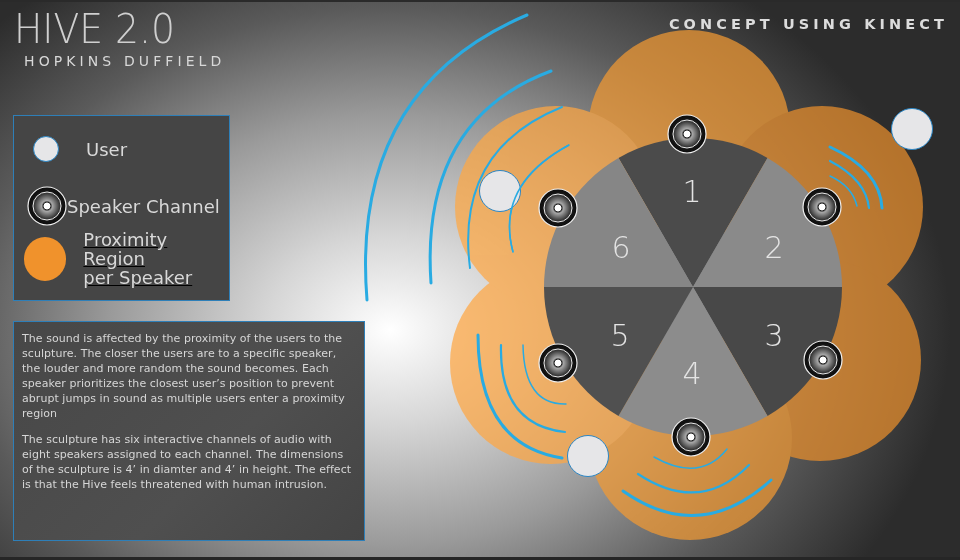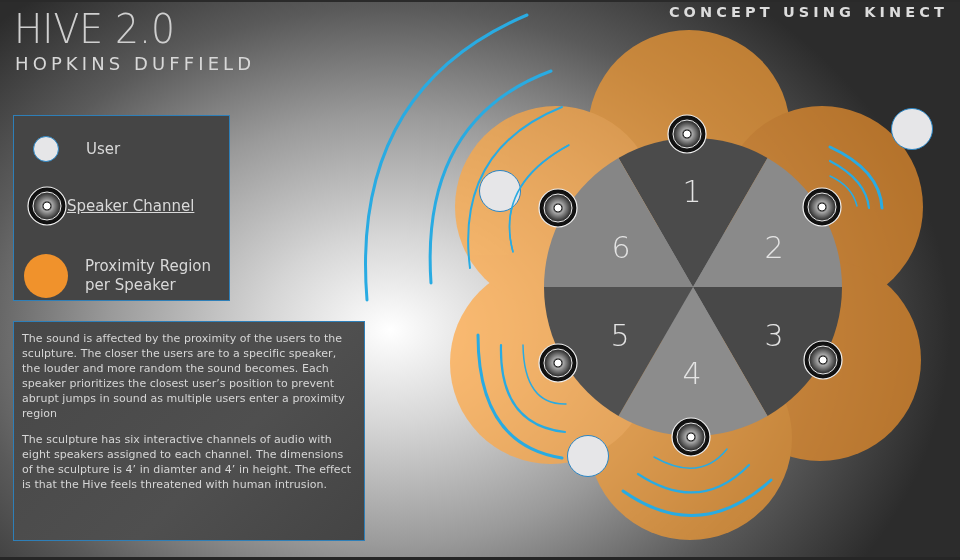--- a/index.html
+++ b/index.html
@@ -11,34 +11,34 @@
   .frame-top { position:absolute; left:0; top:0; width:960px; height:2px; background:#2a2a2a; }
   .frame-bottom { position:absolute; left:0; top:557px; width:960px; height:3px; background:#262626; }
 
   .title {
     position:absolute; left:14px; top:6px; margin:0;
     font-family:"DejaVu Sans", sans-serif; font-weight:200;
     font-size:41px; letter-spacing:0px; color:#cfcfcf; line-height:46px;
     transform: scaleX(0.92); transform-origin:left top;
   }
   .subtitle {
-    position:absolute; left:15px; top:53px; margin:0;
-    font-size:18px; letter-spacing:4.1px; color:#d8d8d8; font-weight:normal;
+    position:absolute; left:24px; top:53px; margin:0;
+    font-size:14px; letter-spacing:4.1px; color:#d8d8d8; font-weight:normal;
   }
   .concept {
-    position:absolute; right:12px; top:4px; margin:0;
+    position:absolute; right:12px; top:16px; margin:0;
     font-size:14.5px; letter-spacing:4.1px; color:#dcdcdc;
   }
 
   .legend {
     position:absolute; left:13px; top:115px; width:217px; height:186px;
     background:#454545; border:1px solid #2e7fb8; box-sizing:border-box;
   }
   .legend-item { position:absolute; left:0; display:flex; align-items:center; }
-  .legend-label { color:#d9d9d9; font-size:15px; line-height:19px; }
+  .legend-label { color:#d9d9d9; font-size:18px; line-height:19px; }
 
   .user-dot {
     width:26px; height:26px; border-radius:50%; background:#e6e6e8;
     border:1px solid #2b86c5; box-sizing:border-box;
   }
   .prox-dot { width:44px; height:44px; border-radius:50%; background:#f0922c; }
 
   .desc {
     position:absolute; left:13px; top:321px; width:352px; height:220px;
     background: linear-gradient(135deg, #474747 0%, #4f4f4f 60%, #444 100%);
@@ -160,23 +160,23 @@
 <div class="legend">
   <div class="legend-item" style="top:20px; left:19px;">
     <div class="user-dot"></div>
     <span class="legend-label" style="margin-left:27px;">User</span>
   </div>
   <div class="legend-item" style="top:70px; left:13px;">
     <svg width="40" height="40" viewBox="0 0 40 40">
       <circle cx="20" cy="20" r="19" fill="url(#spk)" stroke="#f0f0f0" stroke-width="1.2"></circle>
       <circle cx="20" cy="20" r="14" fill="none" stroke="#eaeaea" stroke-width="1"></circle>
     </svg>
-    <span class="legend-label" style="text-decoration:underline;">Speaker Channel</span>
+    <span class="legend-label" style="">Speaker Channel</span>
   </div>
-  <div class="legend-item" style="top:138px; left:10px;">
+  <div class="legend-item" style="top:114px; left:10px;text-decoration:underline;">
     <div class="prox-dot"></div>
     <div style="margin-left:17px;">
       <div class="legend-label">Proximity Region</div>
       <div class="legend-label">per Speaker</div>
     </div>
   </div>
 </div>
 
 <div class="desc">
   <p>The sound is affected by the proximity of the users to the sculpture. The closer the users are to a specific speaker, the louder and more random the sound becomes. Each speaker prioritizes the closest user’s position to prevent abrupt jumps in sound as multiple users enter a proximity region</p>

